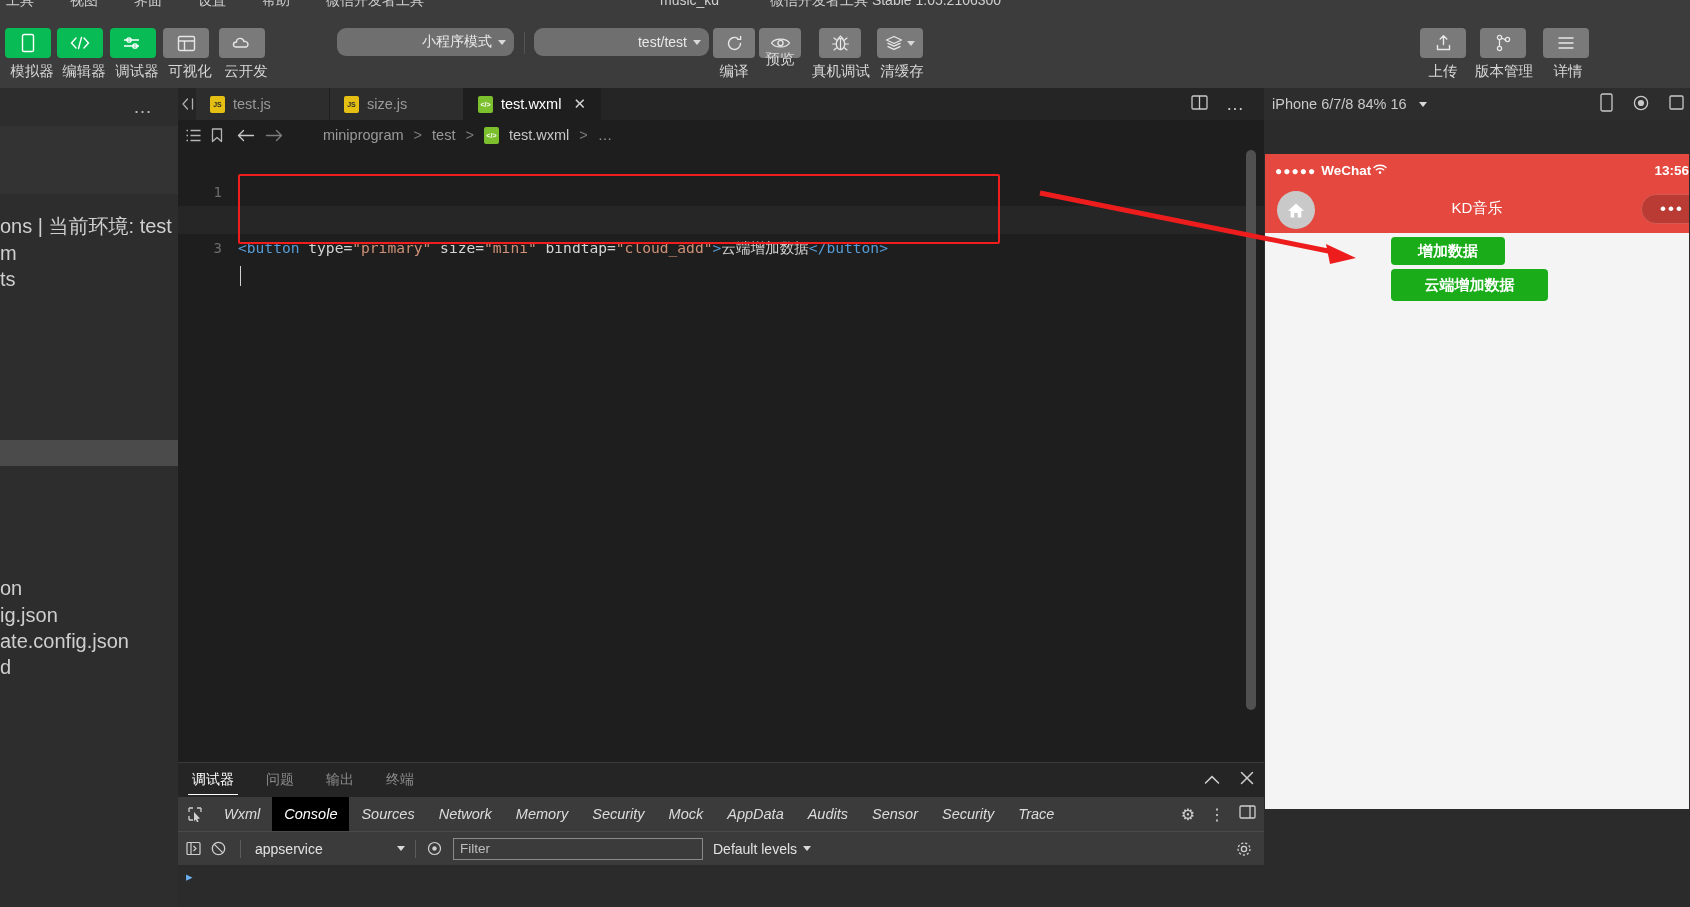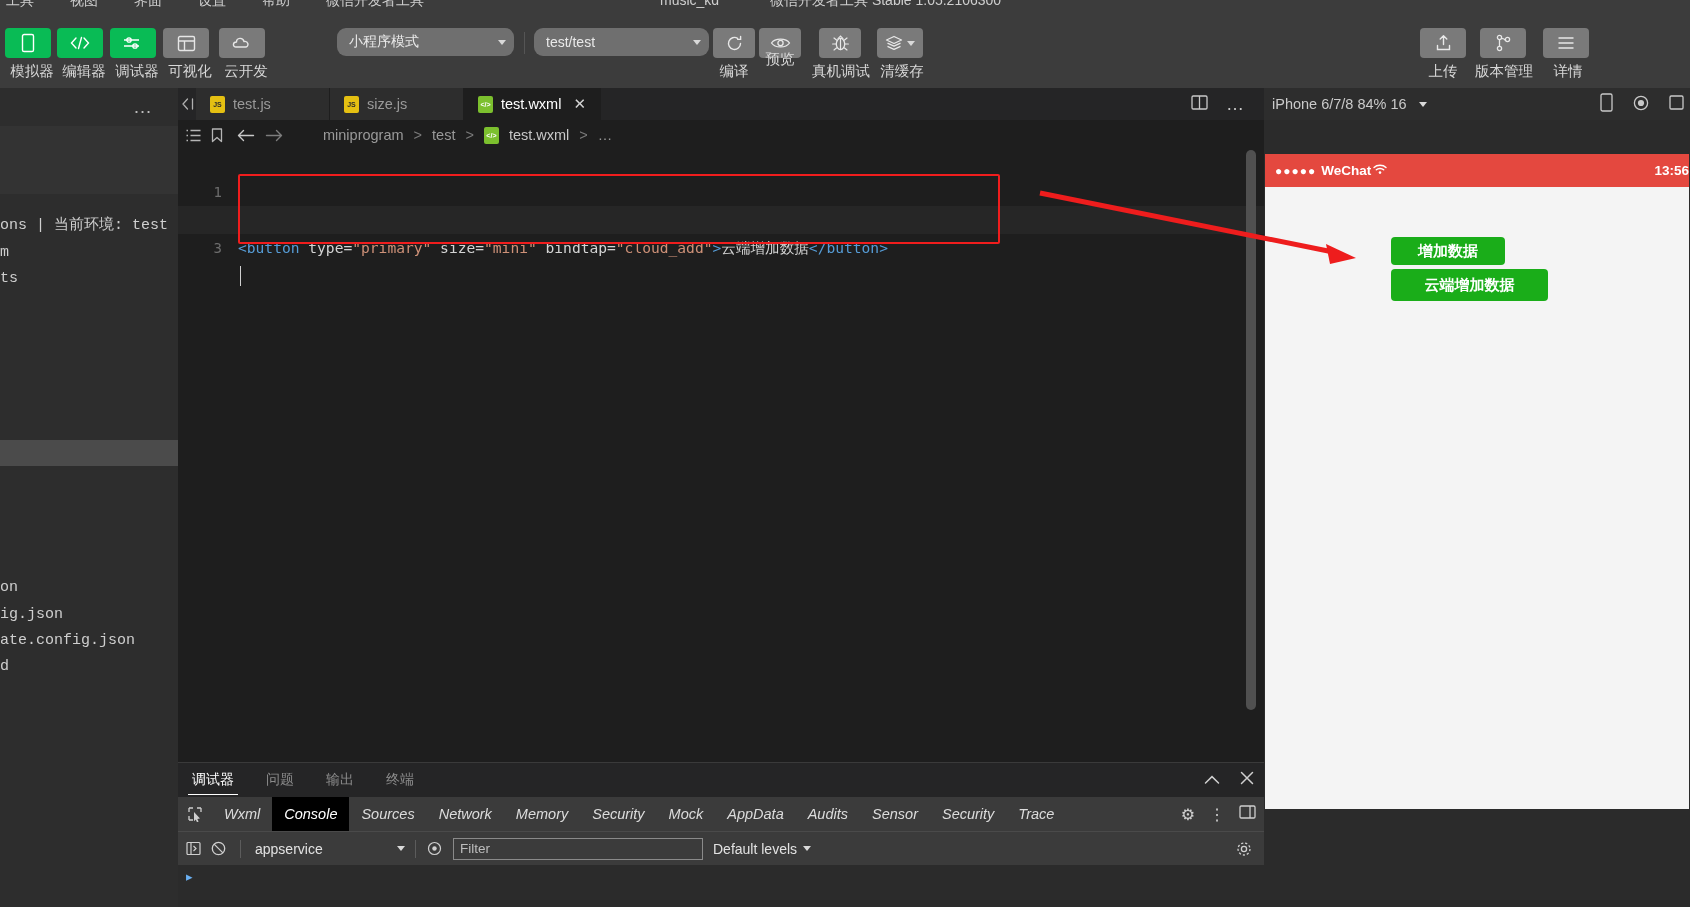--- a/index.html
+++ b/index.html
@@ -32,21 +32,21 @@
   .tbtn.green { background: #09bb55; }
   .tbtn.grey  { background: #7a7a7a; }
   .tbtn svg { display: block; }
   .tlabel {
     position: absolute; color: #d8d8d8; font-size: 14.5px;
     white-space: nowrap; text-align: center;
   }
   .combo {
     position: absolute; height: 28px; background: #6f6f6f; border-radius: 9px;
     color: #e9e9e9; font-size: 14px; display: flex; align-items: center;
-    padding: 0 8px 0 12px; cursor: pointer;
+    padding: 0 8px 0 12px; cursor: pointer; text-align: right;
   }
   .combo .cval { flex: 1; }
   .caret {
     width: 0; height: 0; border-left: 4px solid transparent;
     border-right: 4px solid transparent; border-top: 5px solid #d9d9d9;
     margin-left: 6px;
   }
   .tdivider {
     position: absolute; width: 1px; background: #555; 
   }
@@ -63,22 +63,22 @@
   .explorer .dots3 {
     position: absolute; right: 24px; top: 8px; color: #bdbdbd;
     font-size: 19px; letter-spacing: 2px; cursor: pointer;
   }
   .explorer .exblock {
     position: absolute; top: 38px; left: 0; width: 178px; height: 68px;
     background: #333333;
   }
   .exrow {
     position: absolute; left: 0; width: 178px; height: 26px;
-    color: #cfcfcf; font-size: 15px; line-height: 26px;
-    white-space: nowrap; overflow: hidden; cursor: pointer; font-family: Liberation Mono, monospace;
+    color: #cfcfcf; font-size: 20px; line-height: 26px;
+    white-space: nowrap; overflow: hidden; cursor: pointer;
   }
   .exrow.sel { background: #4b4b4b; }
 
   
   .editorcol {
     position: absolute; top: 88px; left: 178px; width: 1086px; height: 819px;
     background: #1e1e1e;
   }
   .tabbar {
     position: absolute; top: 0; left: 0; width: 1086px; height: 32px;
@@ -635,20 +635,29 @@
         <span class="wifi">
           <svg width="14" height="11" viewBox="0 0 14 11">
               <path d="M1 3.4 C4 0.6 10 0.6 13 3.4" fill="none" stroke="#fff" stroke-width="1.4" stroke-linecap="round"></path>
               <path d="M3.3 5.8 C5.2 4 8.8 4 10.7 5.8" fill="none" stroke="#fff" stroke-width="1.4" stroke-linecap="round"></path>
               <circle cx="7" cy="8.6" r="1.3" fill="#fff"></circle>
             </svg>
         </span>
         <span class="clock">13:56</span>
       </div>
 
+      <div class="navbar">
+        <span class="homebtn">
+          <svg width="20" height="19" viewBox="0 0 20 19">
+              <path d="M10 2.5 L18 9.8 H15.4 V16.5 H11.8 V12 H8.2 V16.5 H4.6 V9.8 H2 Z" fill="#ffffff"></path>
+            </svg>
+        </span>
+        <span class="navtitle">KD音乐</span>
+        <span class="capsule">•••</span>
+      </div>
 
       <div class="page">
         <div class="mpbtn" style="left:126px; top:4px; width:114px; height:28px">增加数据</div>
         <div class="mpbtn" style="left:126px; top:36px; width:157px; height:32px">云端增加数据</div>
       </div>
     </div>
 
   </div>
 
   <svg class="arrowsvg">

